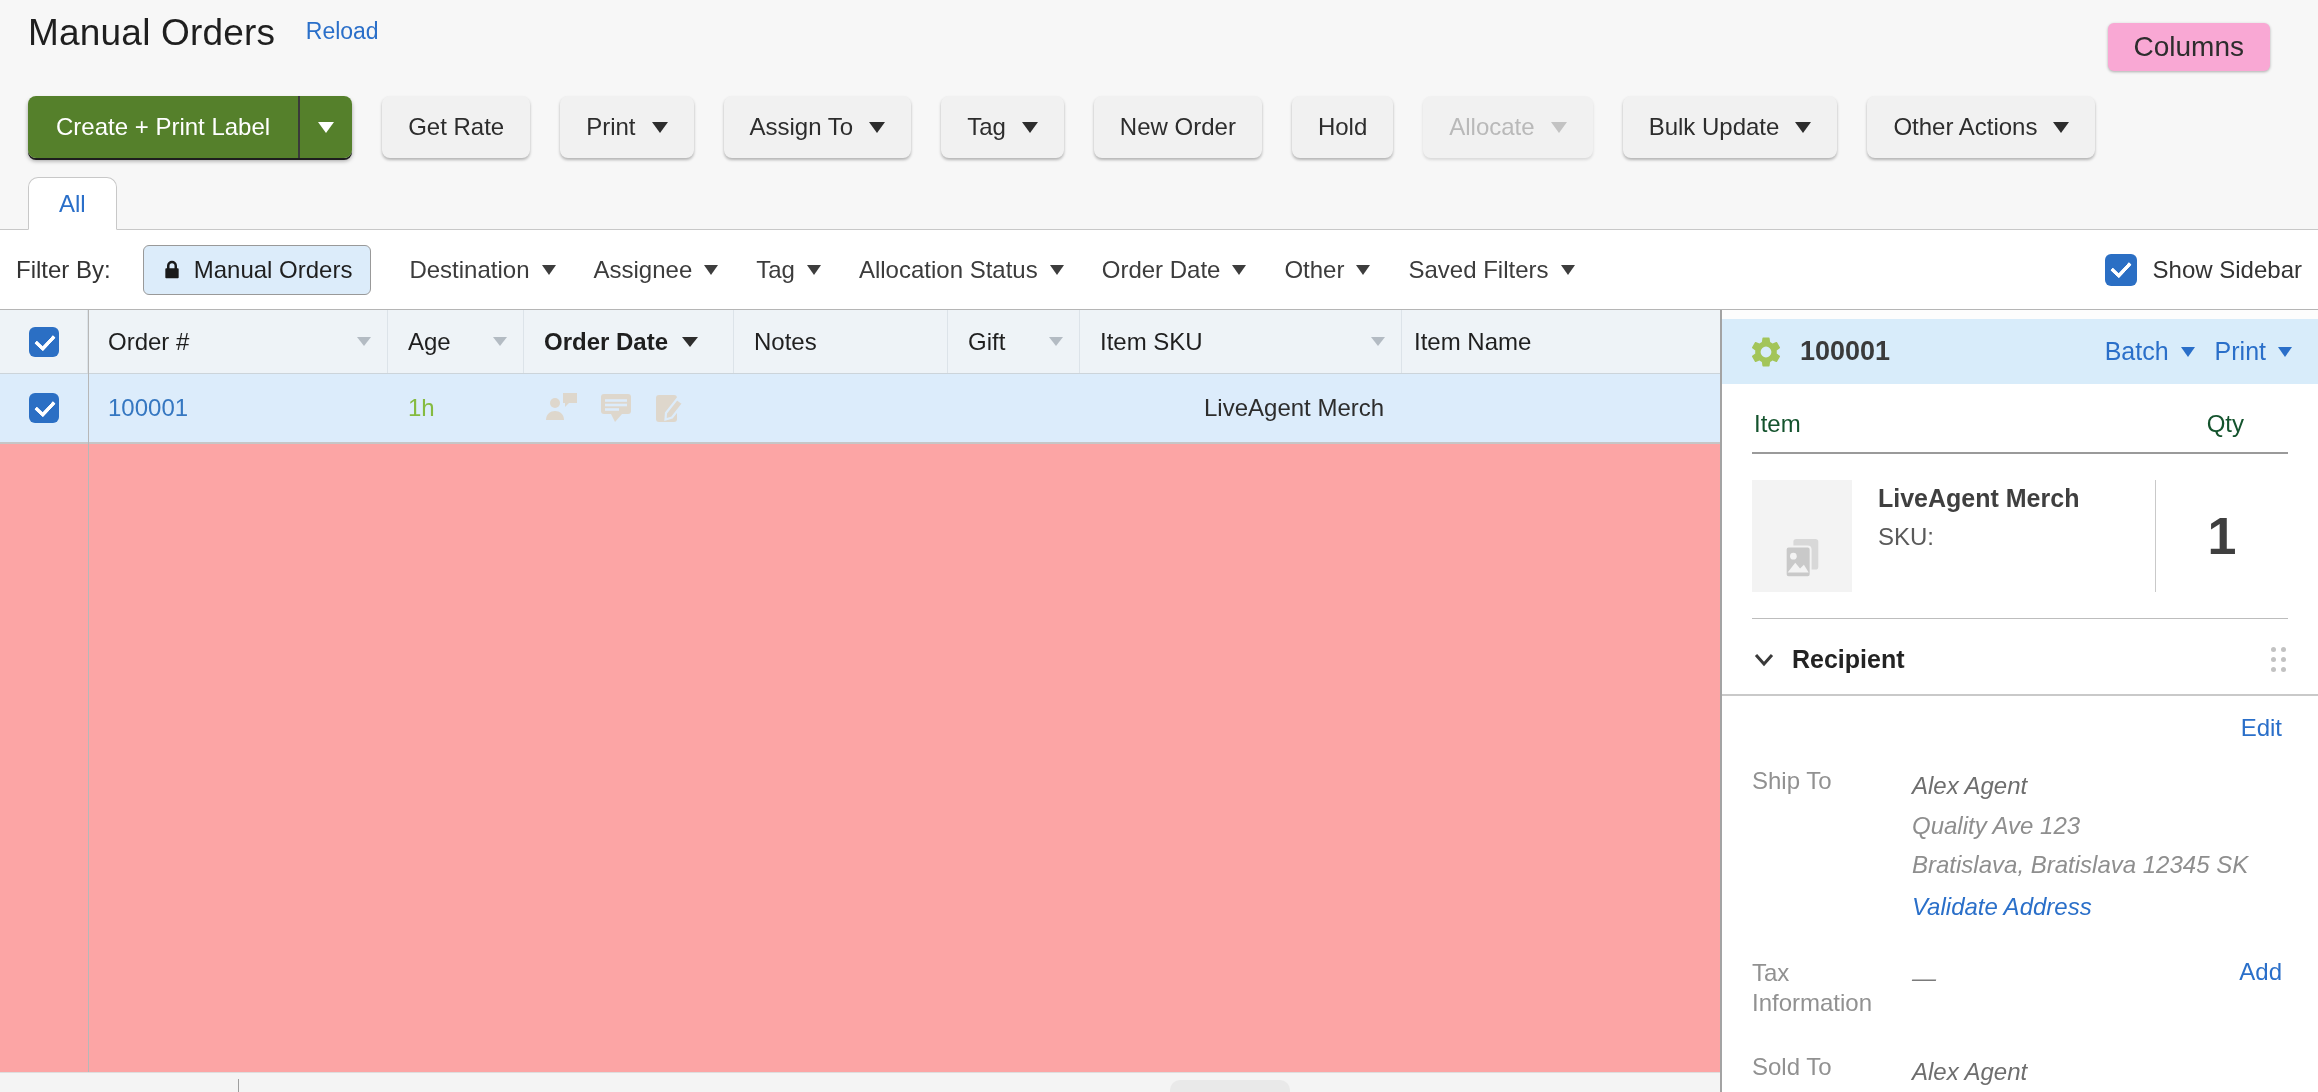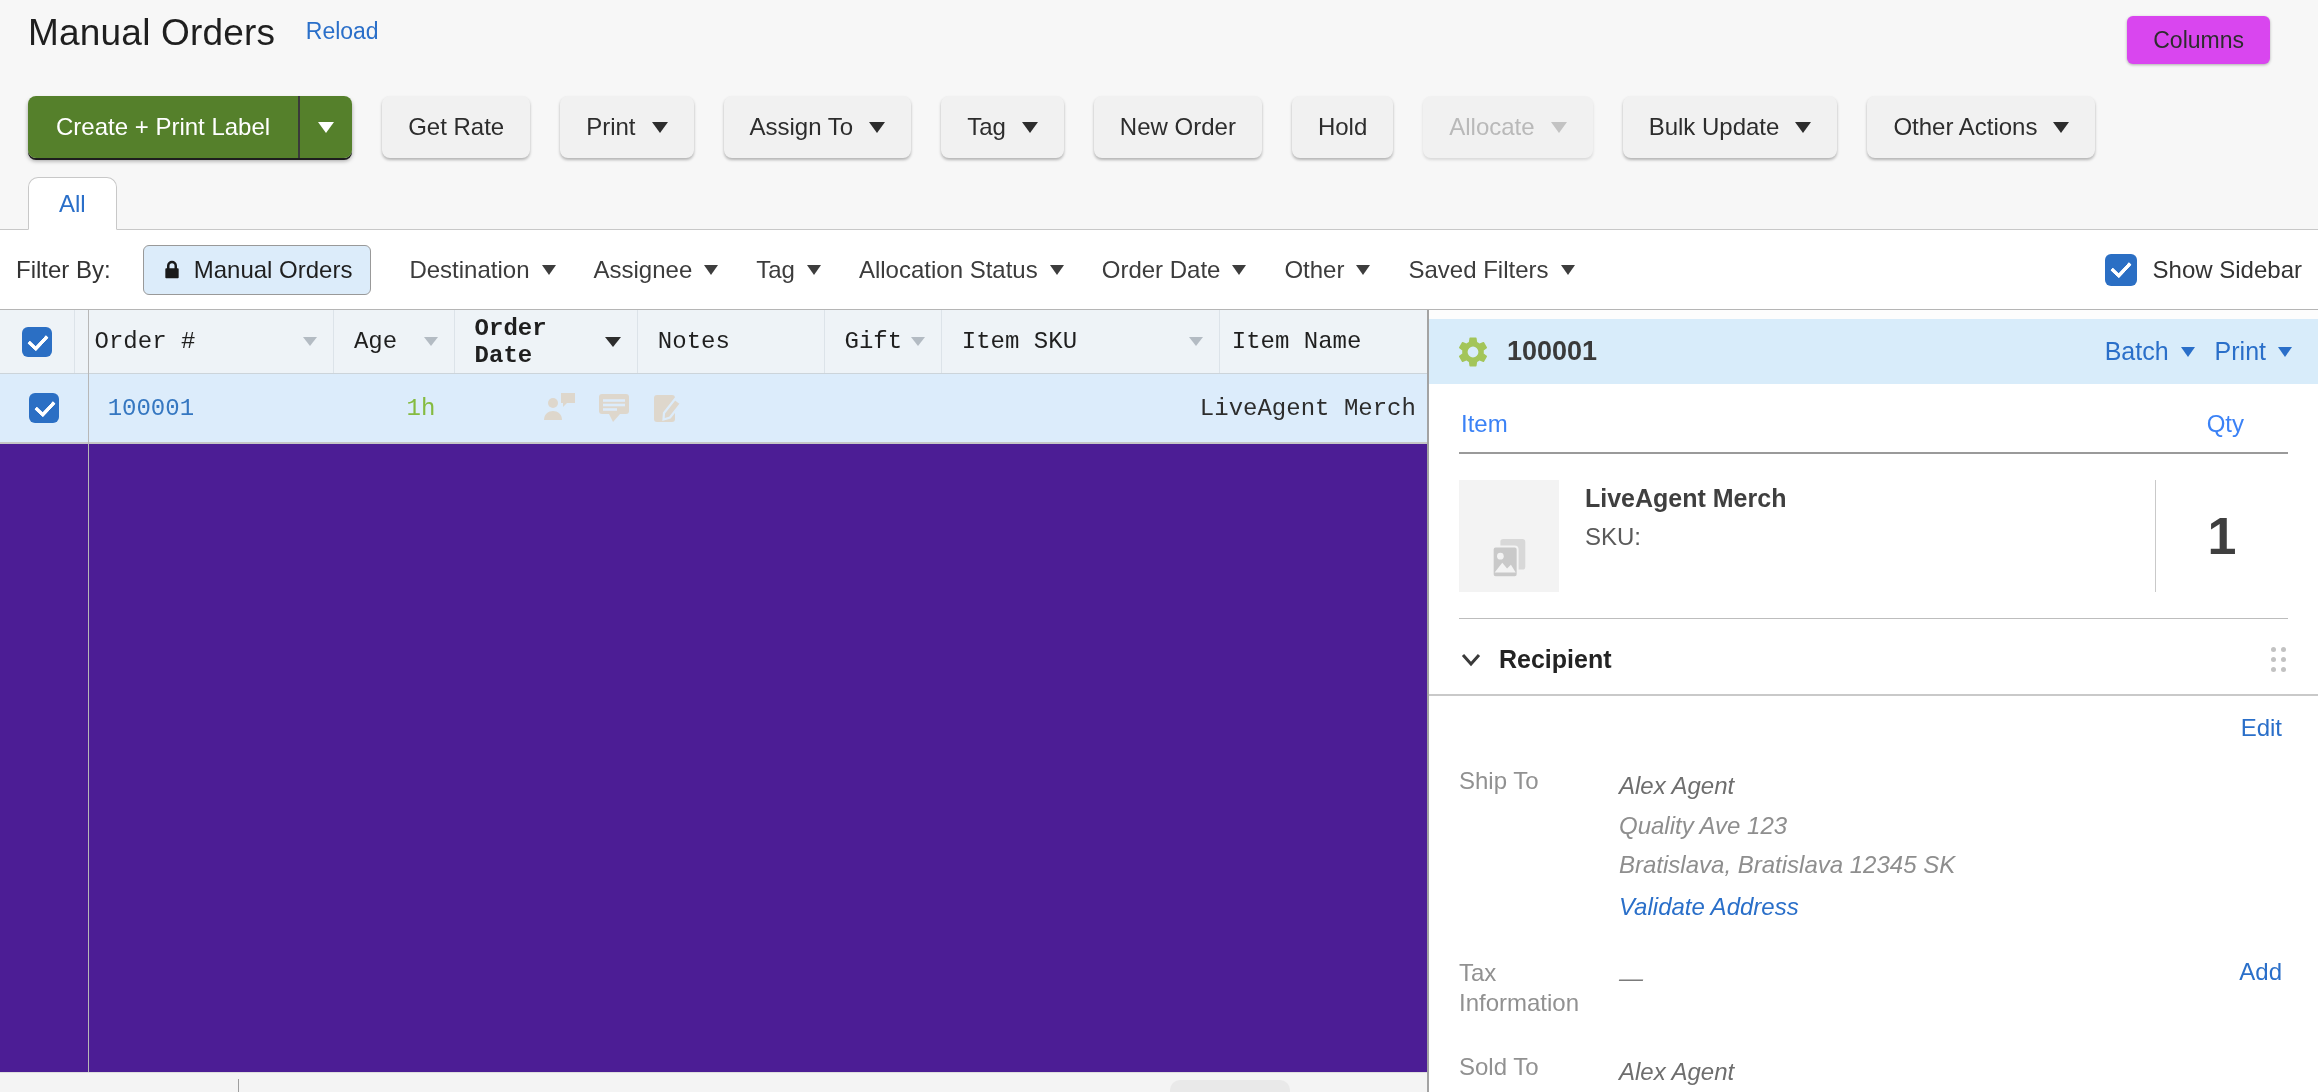--- a/index.html
+++ b/index.html
@@ -9,22 +9,22 @@
     background: #f7f7f7;
     color: #2d2d2d;
     position: relative;
   }
 
   
   .top-bar { height: 88px; position: relative; padding: 12px 28px 0; }
   .page-title { display: inline-block; font-size: 37px; font-weight: 500; color: #1f1f1f; letter-spacing: .2px; }
   .reload-link { font-size: 23px; color: #2a6fc9; margin-left: 26px; text-decoration: none; cursor: pointer; vertical-align: 6px; }
   .columns-btn {
-    position: absolute; top: 16px; right: 48px; height: 48px; padding: 0 26px;
-    background: #d946ef; border: none; border-radius: 6px; font-size: 23px; color: #2d2d2d;
+    position: absolute; top: 23px; right: 48px; height: 48px; padding: 0 26px;
+    background: #f9a8d4; border: none; border-radius: 6px; font-size: 28px; color: #2d2d2d;
     font-family: inherit; box-shadow: 0 1px 3px rgba(0,0,0,.30); cursor: pointer;
   }
 
   
   .toolbar { height: 78px; display: flex; align-items: center; padding: 0 28px; gap: 30px; }
   .tb-btn {
     height: 62px; padding: 0 26px; display: flex; align-items: center; gap: 16px;
     background: #f1f1f1; border: none; border-radius: 8px; font-size: 24px; color: #2d2d2d;
     font-family: inherit; box-shadow: 0 2px 3px rgba(0,0,0,.28); cursor: pointer; white-space: nowrap;
   }
@@ -65,21 +65,21 @@
   .show-sidebar { margin-left: auto; display: flex; align-items: center; gap: 16px; color: #333; }
   .checkbox { width: 30px; height: 30px; border-radius: 6px; background: #2b6fc4; position: relative; cursor: pointer; flex: none; }
   .checkbox::after {
     content: ""; position: absolute; left: 10px; top: 4px; width: 8px; height: 15px;
     border: solid #fff; border-width: 0 4px 4px 0; transform: rotate(43deg); border-radius: 1px;
   }
   .show-sidebar .checkbox { width: 32px; height: 32px; }
 
   
   .main { height: 782px; display: flex; }
-  .table-area { width: 1429px; position: relative; background: #4c1d95; border-right: 2px solid #a3a3a3; overflow: hidden; font-family: Liberation Mono, monospace; }
+  .table-area { width: 1722px; position: relative; background: #fca5a5; border-right: 2px solid #a3a3a3; overflow: hidden; }
   .col-divider { position: absolute; left: 88px; top: 0; bottom: 20px; width: 1px; background: #b7b7b7; z-index: 3; }
 
   .grid-header { display: flex; height: 64px; background: #eef3f7; border-bottom: 1px solid #ccd4da; font-size: 24px; color: #1f1f1f; position: relative; z-index: 2; }
   .gh-cell { display: flex; align-items: center; padding: 0 16px 0 20px; border-right: 1px solid #dce3e9; position: relative; }
   .gh-cell .filter-caret { margin-left: auto; width: 0; height: 0; border-left: 7px solid transparent; border-right: 7px solid transparent; border-top: 9px solid #b3bbc3; }
   .gh-cell.sorted { font-weight: 700; }
   .gh-cell.sorted .sort-caret { margin-left: 14px; width: 0; height: 0; border-left: 8px solid transparent; border-right: 8px solid transparent; border-top: 10px solid #2d2d2d; }
   .gh-check { justify-content: center; padding: 0; }
 
   .grid-row { display: flex; height: 70px; background: #dcecfb; border-bottom: 2px solid #c6c6c6; font-size: 24px; align-items: center; position: relative; z-index: 2; }
@@ -99,21 +99,21 @@
   .sidebar { flex: 1; background: #fff; overflow: hidden; display: flex; flex-direction: column; }
   .sb-gap { height: 10px; background: #fdfdfd; }
   .sb-header { height: 72px; background: #d8ecfa; display: flex; align-items: center; padding: 0 26px; gap: 16px; }
   .gear-ic { width: 36px; height: 36px; fill: #a3c559; cursor: pointer; }
   .sb-order-id { font-size: 27px; font-weight: 700; color: #3a3a3a; }
   .sb-links { margin-left: auto; display: flex; align-items: center; gap: 20px; }
   .sb-link { display: flex; align-items: center; gap: 12px; color: #2a6fc9; font-size: 25px; cursor: pointer; }
   .sb-link .caret { border-top-color: #2a6fc9; border-top-width: 10px; border-left-width: 7px; border-right-width: 7px; }
 
   .sb-body { padding: 0 30px; flex: 1; position: relative; }
-  .items-head { display: flex; justify-content: space-between; margin-top: 26px; padding: 0 2px 14px; font-size: 24px; color: #3b82f6; border-bottom: 2px solid #9a9a9a; }
+  .items-head { display: flex; justify-content: space-between; margin-top: 26px; padding: 0 2px 14px; font-size: 24px; color: #14532d; border-bottom: 2px solid #9a9a9a; }
   .items-head .qty-h { padding-right: 42px; }
   .product-row { display: flex; align-items: stretch; padding: 26px 0; border-bottom: 1px solid #bdbdbd; }
   .product-img { width: 100px; height: 112px; background: #f3f3f3; display: flex; align-items: flex-end; justify-content: center; padding-bottom: 10px; flex: none; }
   .img-ic { width: 46px; height: 46px; }
   .product-info { margin-left: 26px; padding-top: 4px; }
   .product-name { font-size: 25px; font-weight: 700; color: #3f3f3f; }
   .product-sku { font-size: 24px; color: #5a5a5a; margin-top: 10px; }
   .qty-divider { width: 1px; background: #c9c9c9; margin-left: auto; }
   .qty-box { width: 132px; display: flex; align-items: center; justify-content: center; }
   .qty-num { font-size: 52px; font-weight: 700; color: #3f3f3f; }

